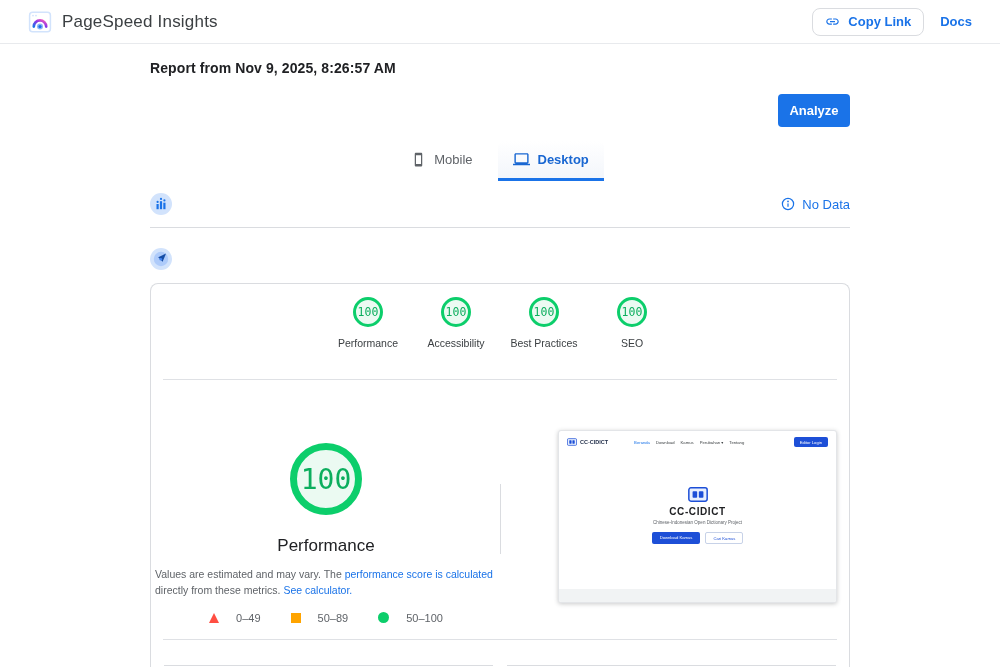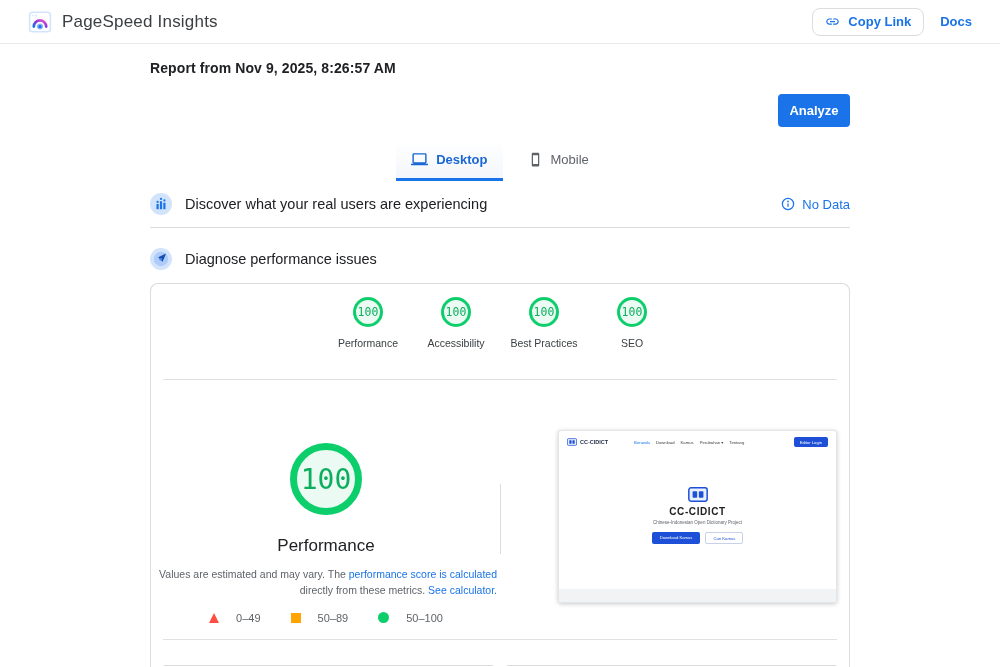--- a/index.html
+++ b/index.html
@@ -38,21 +38,21 @@
   .score-nav { position:absolute; top:13px; left:0; width:100%; display:flex; justify-content:center; }
   .score-item { width:88px; display:flex; flex-direction:column; align-items:center; text-decoration:none; cursor:pointer; }
   .score-circle { width:30px; height:30px; border:3px solid #0cce6b; border-radius:50%; background:#ebfaf2; display:flex; align-items:center; justify-content:center; font-family:"DejaVu Sans Mono", monospace; font-size:11.5px; color:#0cae5e; }
   .score-label { margin-top:10px; font-size:10.5px; color:#3c4043; }
 
   .card-divider { position:absolute; top:95px; left:12px; right:12px; height:1px; background:#dfe1e5; }
 
   .gauge-wrap { position:absolute; left:0; top:95px; width:350px; display:flex; flex-direction:column; align-items:center; }
   .gauge { margin-top:64px; width:72px; height:72px; border:7px solid #0cce6b; border-radius:50%; background:#ebfaf2; display:flex; align-items:center; justify-content:center; font-family:"DejaVu Sans Mono", monospace; font-size:28px; color:#0cae5e; }
   .gauge-label { margin-top:21px; font-size:17px; color:#202124; }
-  .disclaimer { margin-top:10px; width:342px; text-align:right; font-size:10.5px; line-height:1.55; color:#5f6368; }
+  .disclaimer { margin-top:10px; width:342px; text-align:left; font-size:10.5px; line-height:1.55; color:#5f6368; }
   .disclaimer a { color:#1a73e8; text-decoration:none; cursor:pointer; }
   .legend { margin-top:13px; display:flex; align-items:center; gap:30px; }
   .legend-item { display:flex; align-items:center; gap:17px; font-size:11px; color:#5f6368; }
   .shape-triangle { width:0; height:0; border-left:5.5px solid transparent; border-right:5.5px solid transparent; border-bottom:10px solid #ff4e42; }
   .shape-square { width:10px; height:10px; background:#ffa400; }
   .shape-circle { width:11px; height:11px; border-radius:50%; background:#0cce6b; }
 
   .v-divider { position:absolute; left:349px; top:200px; width:1px; height:70px; background:#dadce0; }
 
   
@@ -113,51 +113,50 @@
         <span>Copy Link</span>
       </button>
       <a class="docs-link">Docs</a>
     </div>
   </div>
 
   <div class="report-title">Report from Nov 9, 2025, 8:26:57 AM</div>
   <button class="analyze-button">Analyze</button>
 
   <div class="tabs">
+    <div class="tab">
+      <span style="display:flex;">
+        <svg width="15" height="15" viewBox="0 0 24 24" fill="#5f6368">
+          <path d="M16 1H8c-1.1 0-2 .9-2 2v18c0 1.1.9 2 2 2h8c1.1 0 2-.9 2-2V3c0-1.1-.9-2-2-2zm0 18H8V5h8v14z"></path>
+        </svg>
+      </span>
+      <span>Mobile</span>
+    </div>
     <div class="tab selected">
       <span style="display:flex;">
         <svg width="17" height="17" viewBox="0 0 24 24" fill="#1967d2">
           <path d="M20 18c1.1 0 2-.9 2-2V5c0-1.1-.9-2-2-2H4c-1.1 0-2 .9-2 2v11c0 1.1.9 2 2 2H0v2h24v-2h-4zM4 5h16v11H4V5z"></path>
         </svg>
       </span>
       <span>Desktop</span>
-    </div>
-    <div class="tab">
-      <span style="display:flex;">
-        <svg width="15" height="15" viewBox="0 0 24 24" fill="#5f6368">
-          <path d="M16 1H8c-1.1 0-2 .9-2 2v18c0 1.1.9 2 2 2h8c1.1 0 2-.9 2-2V3c0-1.1-.9-2-2-2zm0 18H8V5h8v14z"></path>
-        </svg>
-      </span>
-      <span>Mobile</span>
     </div>
   </div>
 
   <div class="section-row row-field">
     <span class="section-icon">
       <svg width="22" height="22" viewBox="0 0 22 22">
         <circle cx="11" cy="11" r="11" fill="#d2e3fc"></circle>
         <circle cx="7.6" cy="8.9" r="1.1" fill="#1a73e8"></circle>
           <circle cx="11" cy="5.9" r="1.1" fill="#1a73e8"></circle>
           <circle cx="14.4" cy="7.4" r="1.1" fill="#1a73e8"></circle>
         <rect x="6.5" y="11" width="2.2" height="5.2" fill="#1a73e8"></rect>
         <rect x="9.9" y="8.2" width="2.2" height="8" fill="#1a73e8"></rect>
         <rect x="13.3" y="9.7" width="2.2" height="6.5" fill="#1a73e8"></rect>
       </svg>
     </span>
-    <span class="section-title">Discover what your real users are experiencing</span>
     <span class="no-data">
       <span style="display:flex;">
         <svg width="14" height="14" viewBox="0 0 16 16">
           <circle cx="8" cy="8" r="6.4" fill="none" stroke="#1a73e8" stroke-width="1.4"></circle>
           <circle cx="8" cy="5" r="1" fill="#1a73e8"></circle>
           <rect x="7.3" y="7" width="1.4" height="4.4" rx=".7" fill="#1a73e8"></rect>
         </svg>
       </span>
       <span>No Data</span>
     </span>
@@ -167,21 +166,20 @@
 
   <div class="section-row row-lab">
     <span class="section-icon">
       <svg width="22" height="22" viewBox="0 0 22 22">
         <circle cx="11" cy="11" r="11" fill="#d2e3fc"></circle>
         <circle cx="11" cy="11" r="7.2" fill="#aecbfa"></circle>
         <path d="M16 5.6 L8.2 9.2 L12.6 13.8 Z" fill="#174ea6"></path>
         <circle cx="10.8" cy="11.2" r="1.3" fill="#4285f4"></circle>
       </svg>
     </span>
-    <span class="section-title">Diagnose performance issues</span>
   </div>
 
   <div class="card">
 
     <div class="score-nav">
       <a class="score-item">
         <span class="score-circle">
             <span>100</span>
           </span>
         <span class="score-label">Performance</span>

